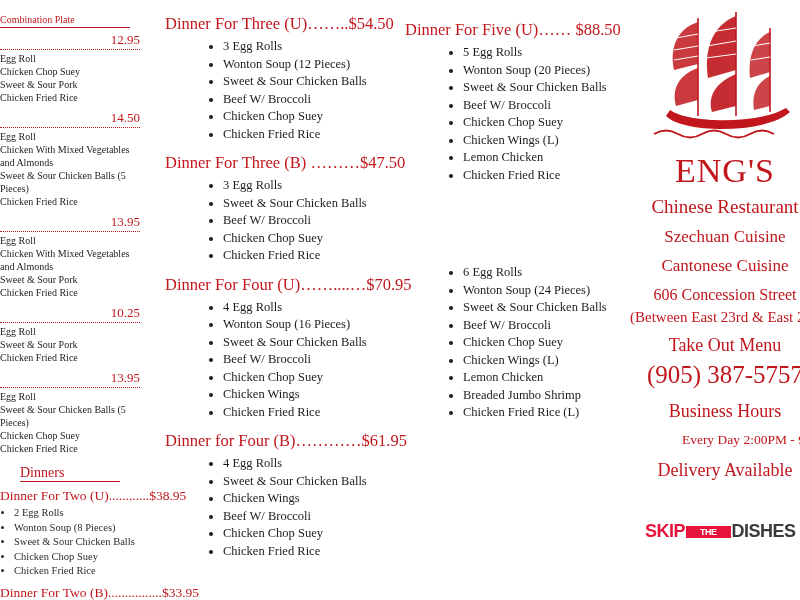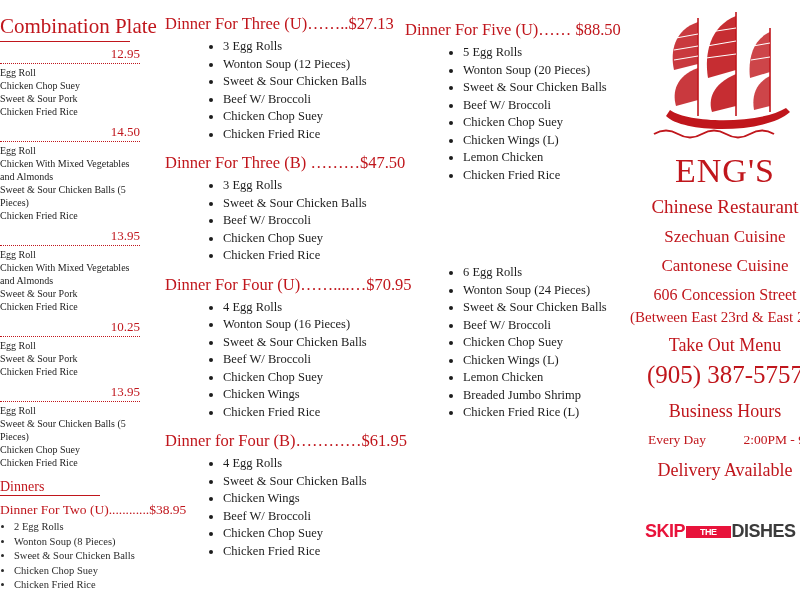--- a/index.html
+++ b/index.html
@@ -42,21 +42,21 @@
 
   
   .col-left {
     position: absolute;
     left: -40px;
     top: 14px;
     width: 180px;
   }
   .col-left .sect-title {
     color: #c0161c;
-    font-size: 21px;
+    font-size: 10px;
     border-bottom: 1px solid #c0161c;
     padding-bottom: 2px;
     width: 130px;
     margin-left: 40px;
     white-space: nowrap;
   }
   .l-row {
     position: relative;
     margin-top: 4px;
   }
@@ -73,21 +73,21 @@
   .l-desc {
     font-size: 10px;
     line-height: 13px;
     color: #1c1c1c;
     margin: 2px 0 6px 40px;
     width: 145px;
   }
   .l-sub {
     color: #c0161c;
     font-size: 14px;
-    margin: 10px 0 2px 40px;
+    margin: 10px 0 2px 60px;
     border-bottom: 1px solid #c0161c;
     width: 100px;
   }
   .l-dinner {
     color: #c0161c;
     font-size: 13.5px;
     margin: 6px 0 2px 40px;
     white-space: nowrap;
   }
   .l-list {
@@ -173,21 +173,21 @@
     margin-top: 12px;
     white-space: nowrap;
   }
   .hours-row {
     font-size: 13.5px;
     margin-top: 10px;
     white-space: nowrap;
     text-align: left;
     padding-left: 18px;
   }
-  .hours-row .d { display: inline-block; width: 92px; }
+  .hours-row .d { display: inline-block; width: 92px; text-align: right; }
   .brand-delivery {
     font-size: 18px;
     margin-top: 12px;
     white-space: nowrap;
   }
 
   
   .logos {
     position: absolute;
     left: 645px;
@@ -268,21 +268,21 @@
       <li>Chicken Chop Suey</li>
       <li>Chicken Fried Rice</li>
     </ul>
 
     <div class="l-dinner">Dinner For Two (B)................$33.95</div>
 
   </div>
 
   <div class="col-mid">
 
-    <div class="hdr">Dinner For Three (U)……..$27.13</div>
+    <div class="hdr">Dinner For Three (U)……..$54.50</div>
     <ul class="items">
       <li>3 Egg Rolls</li>
       <li>Wonton Soup (12 Pieces)</li>
       <li>Sweet &amp; Sour Chicken Balls</li>
       <li>Beef W/ Broccoli</li>
       <li>Chicken Chop Suey</li>
       <li>Chicken Fried Rice</li>
     </ul>
 
     <div class="hdr">Dinner For Three (B) ………$47.50</div>

